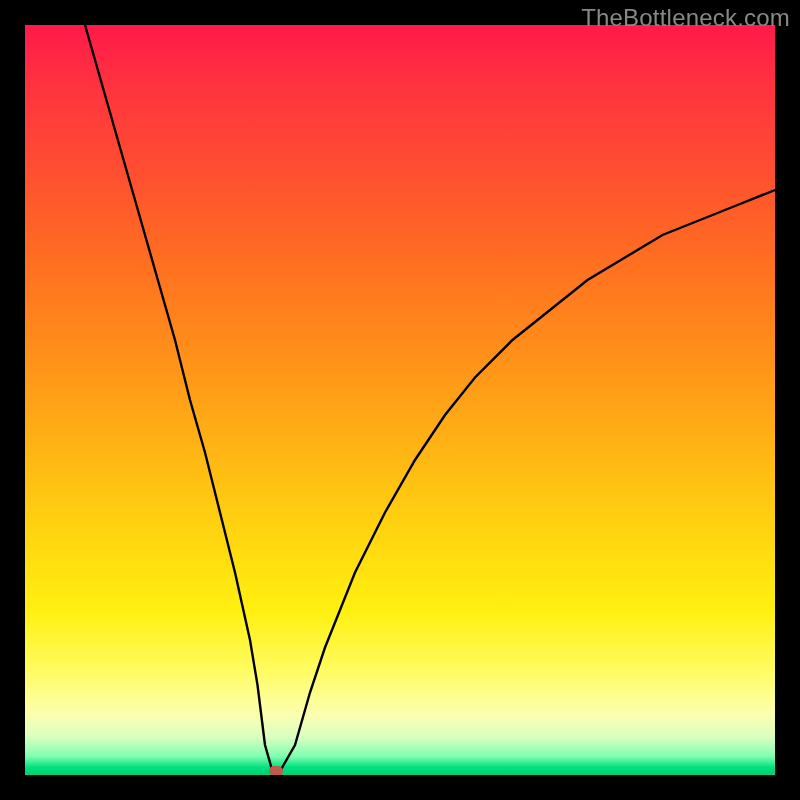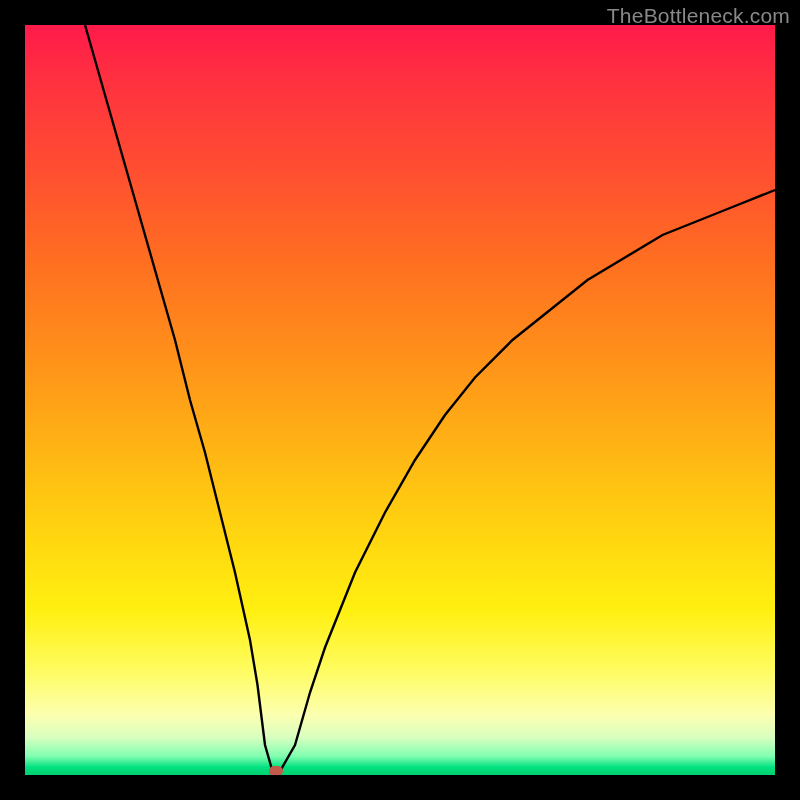--- a/index.html
+++ b/index.html
@@ -62,21 +62,21 @@
     height: 10px;
     background: #c05a4a;
     border-radius: 5px;
     transform: translate(-50%, -50%);
   }
   .watermark {
     position: absolute;
     top: 4px;
     right: 10px;
     color: #888;
-    font-size: 21px;
+    font-size: 24px;
     letter-spacing: 0.2px;
     user-select: none;
   }
 </style>
 </head>
 <body>
 
 <div class="frame">
 
   <div class="plot-area">

